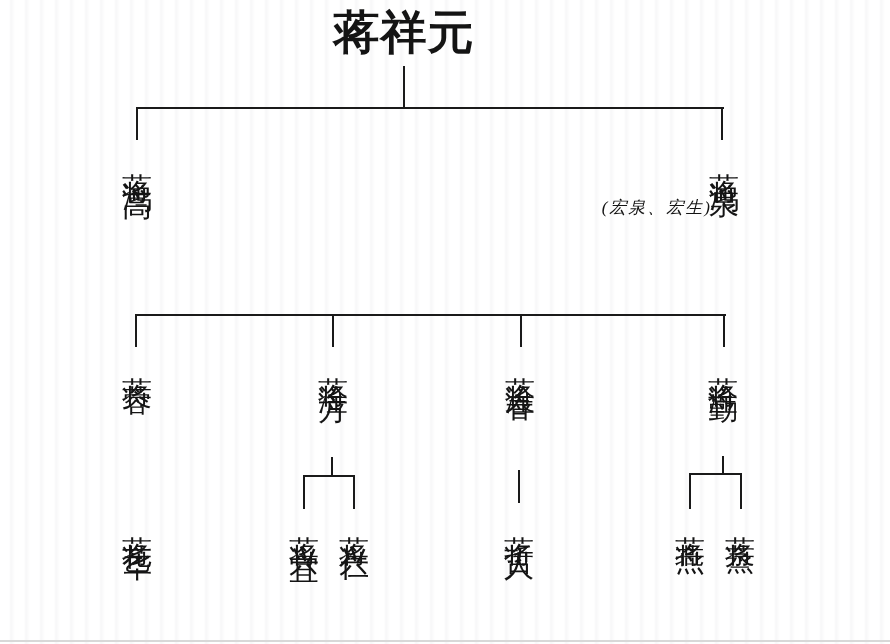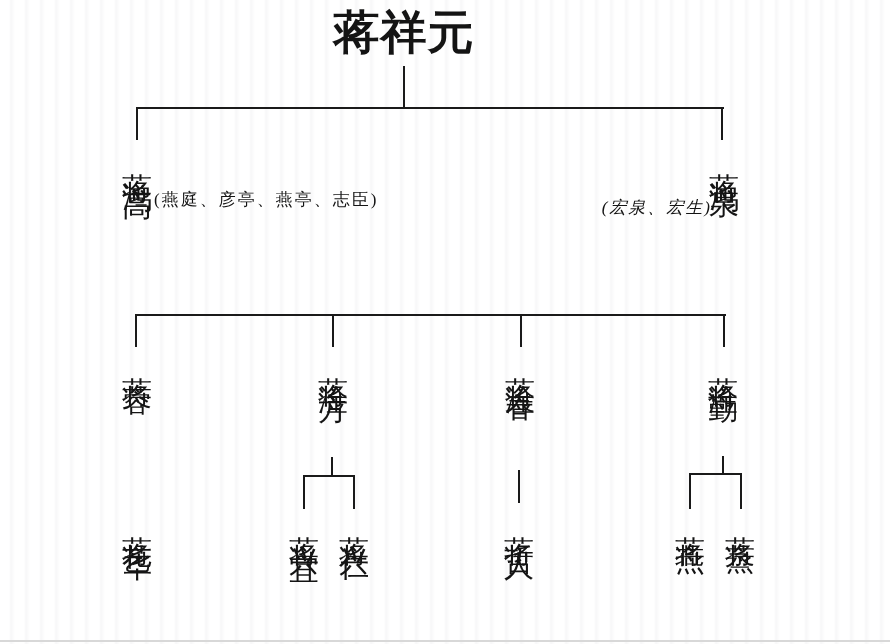--- a/index.html
+++ b/index.html
@@ -52,21 +52,20 @@
 <div class="canvas">
 
   <div class="title">蒋祥元</div>
 
   <div class="vline" style="left:403px; top:66px; height:42px;"></div>
   <div class="hline" style="left:136px; top:107px; width:588px;"></div>
   <div class="vline" style="left:136px; top:107px; height:33px;"></div>
   <div class="vline" style="left:721px; top:107px; height:33px;"></div>
 
   <div class="vname" style="left:137px; top:149px;">蒋鸿高</div>
-  <div class="aka" style="left:154px; top:190px;">(燕庭、彦亭、燕亭、志臣)</div>
   <div class="aka" style="right:178px; top:198px;font-style:italic;">(宏泉、宏生)</div>
   <div class="vname" style="left:724px; top:149px;">蒋鸿泉</div>
 
   <div class="hline" style="left:135px; top:314px; width:591px;"></div>
   <div class="vline" style="left:135px; top:314px; height:33px;"></div>
   <div class="vline" style="left:332px; top:314px; height:33px;"></div>
   <div class="vline" style="left:520px; top:314px; height:33px;"></div>
   <div class="vline" style="left:723px; top:314px; height:33px;"></div>
 
   <div class="vname" style="left:137px; top:353px;">蒋蓉</div>

